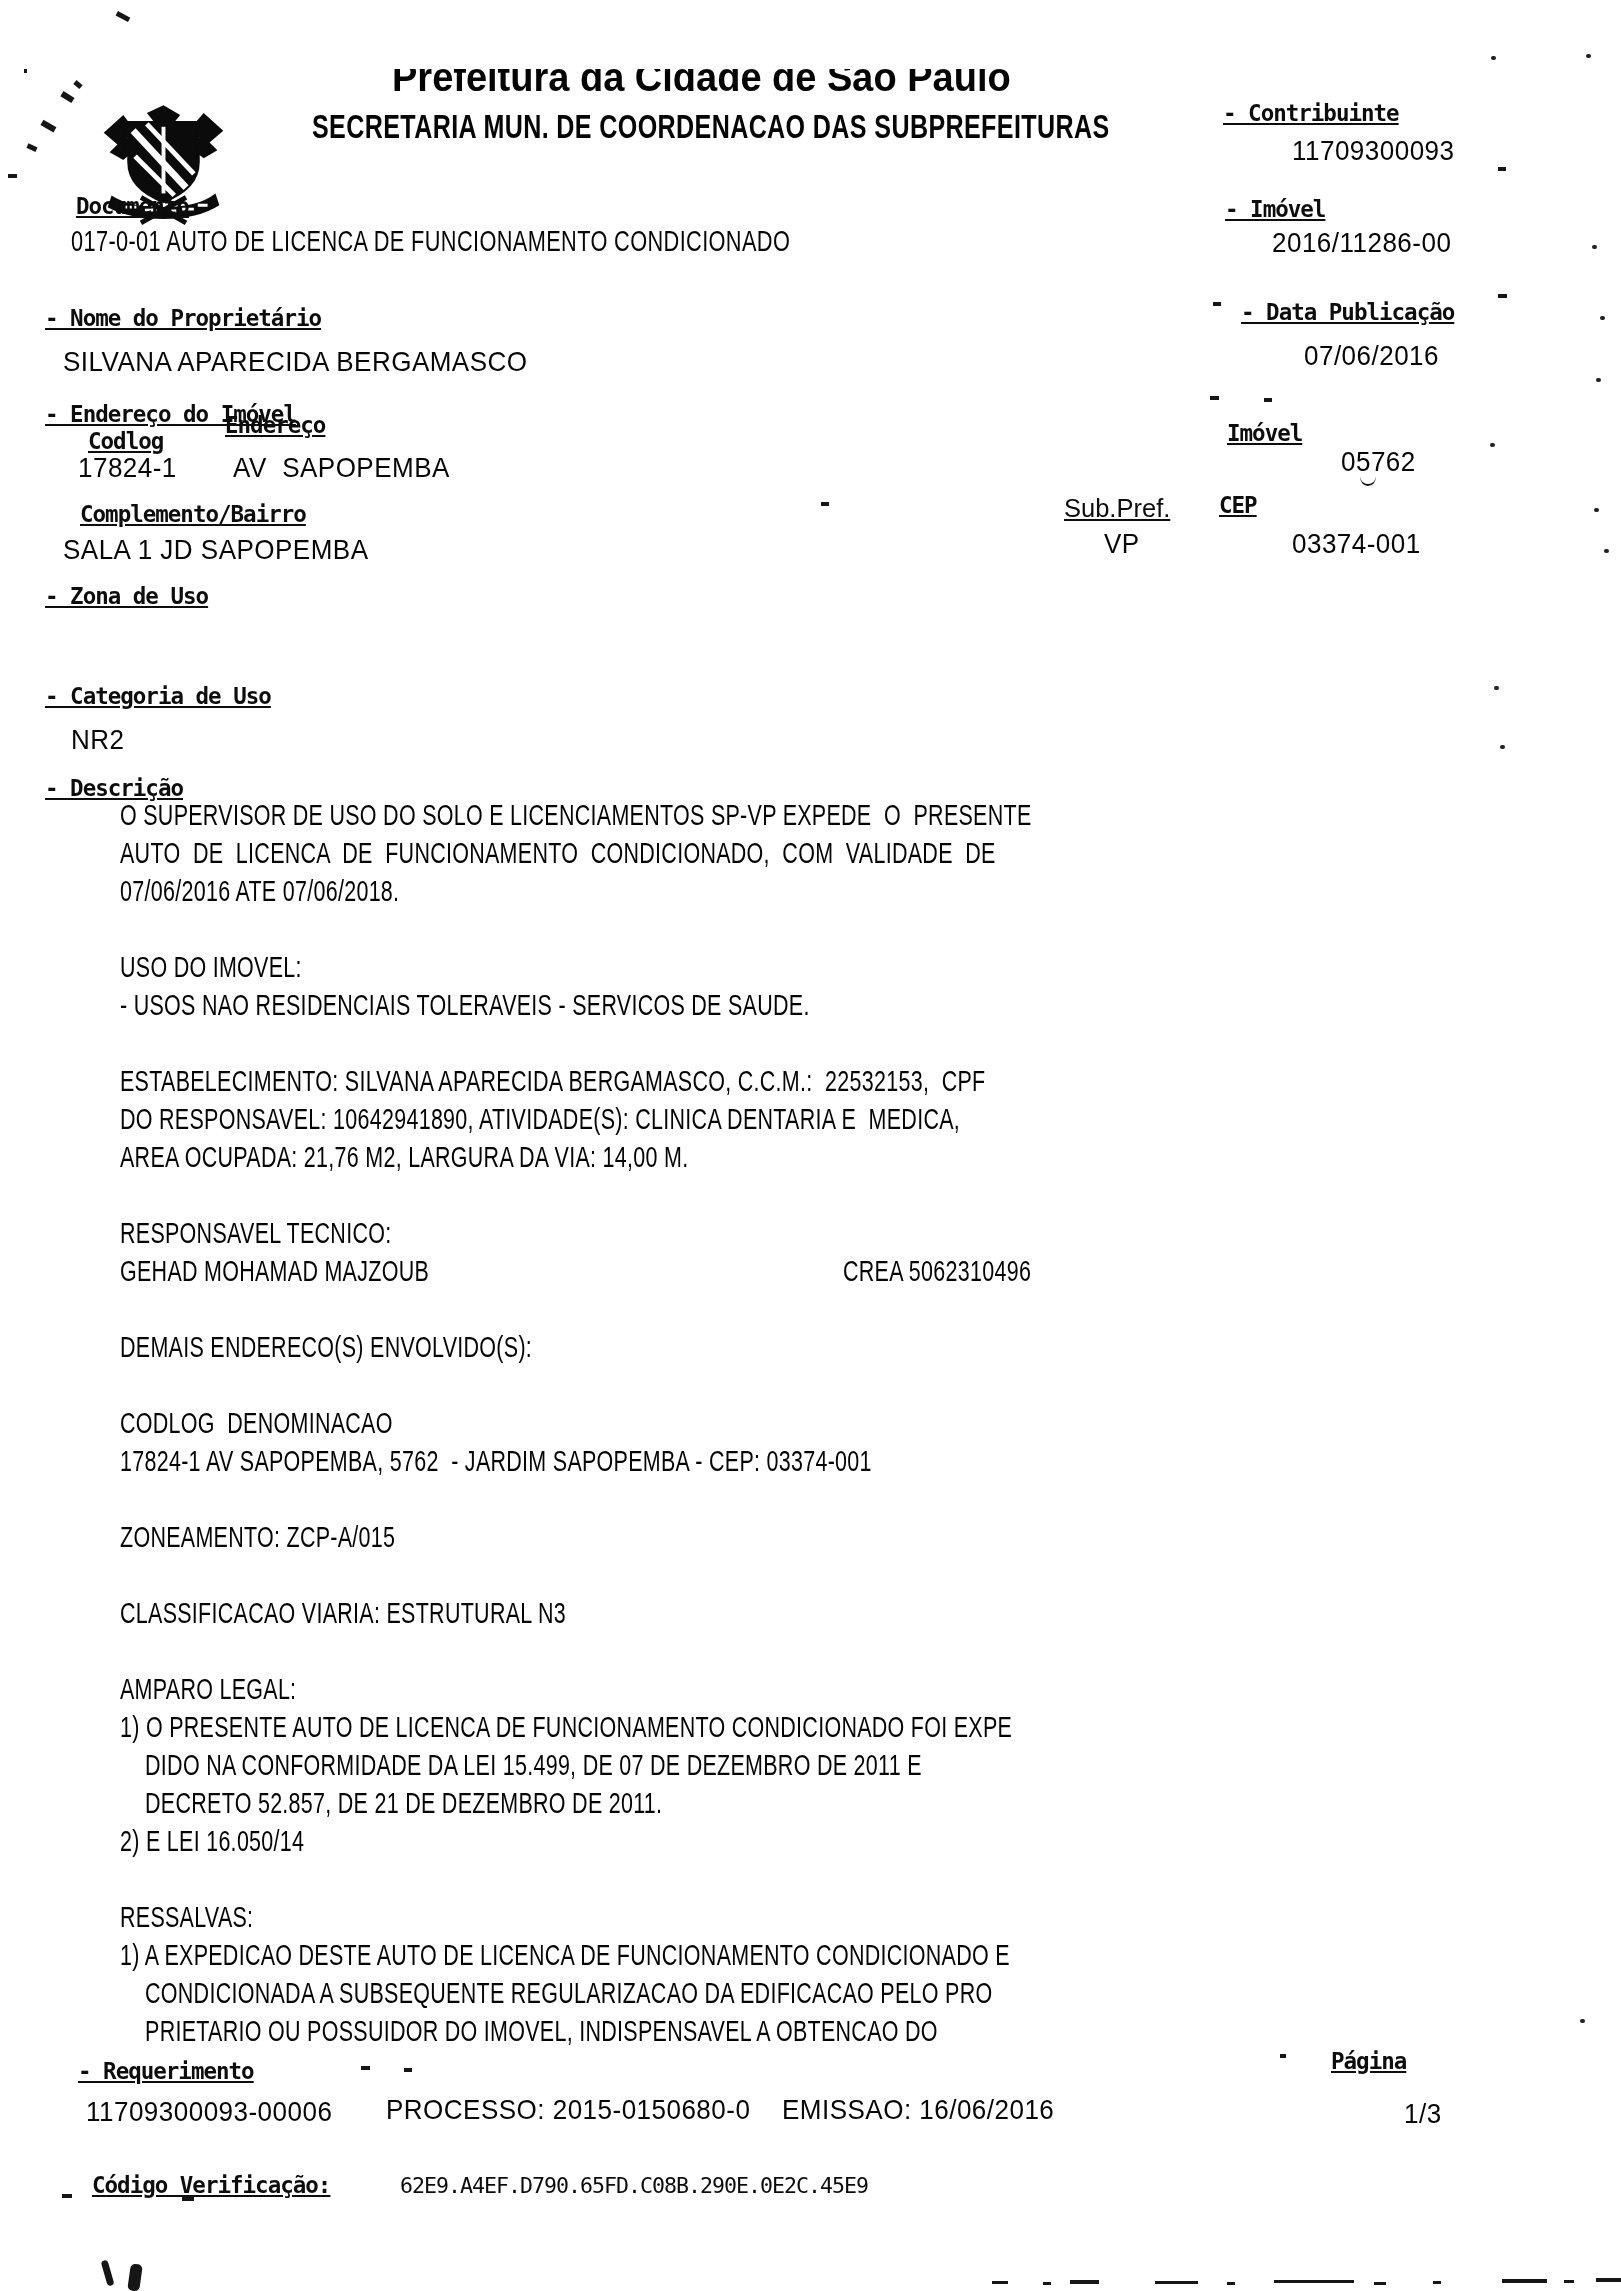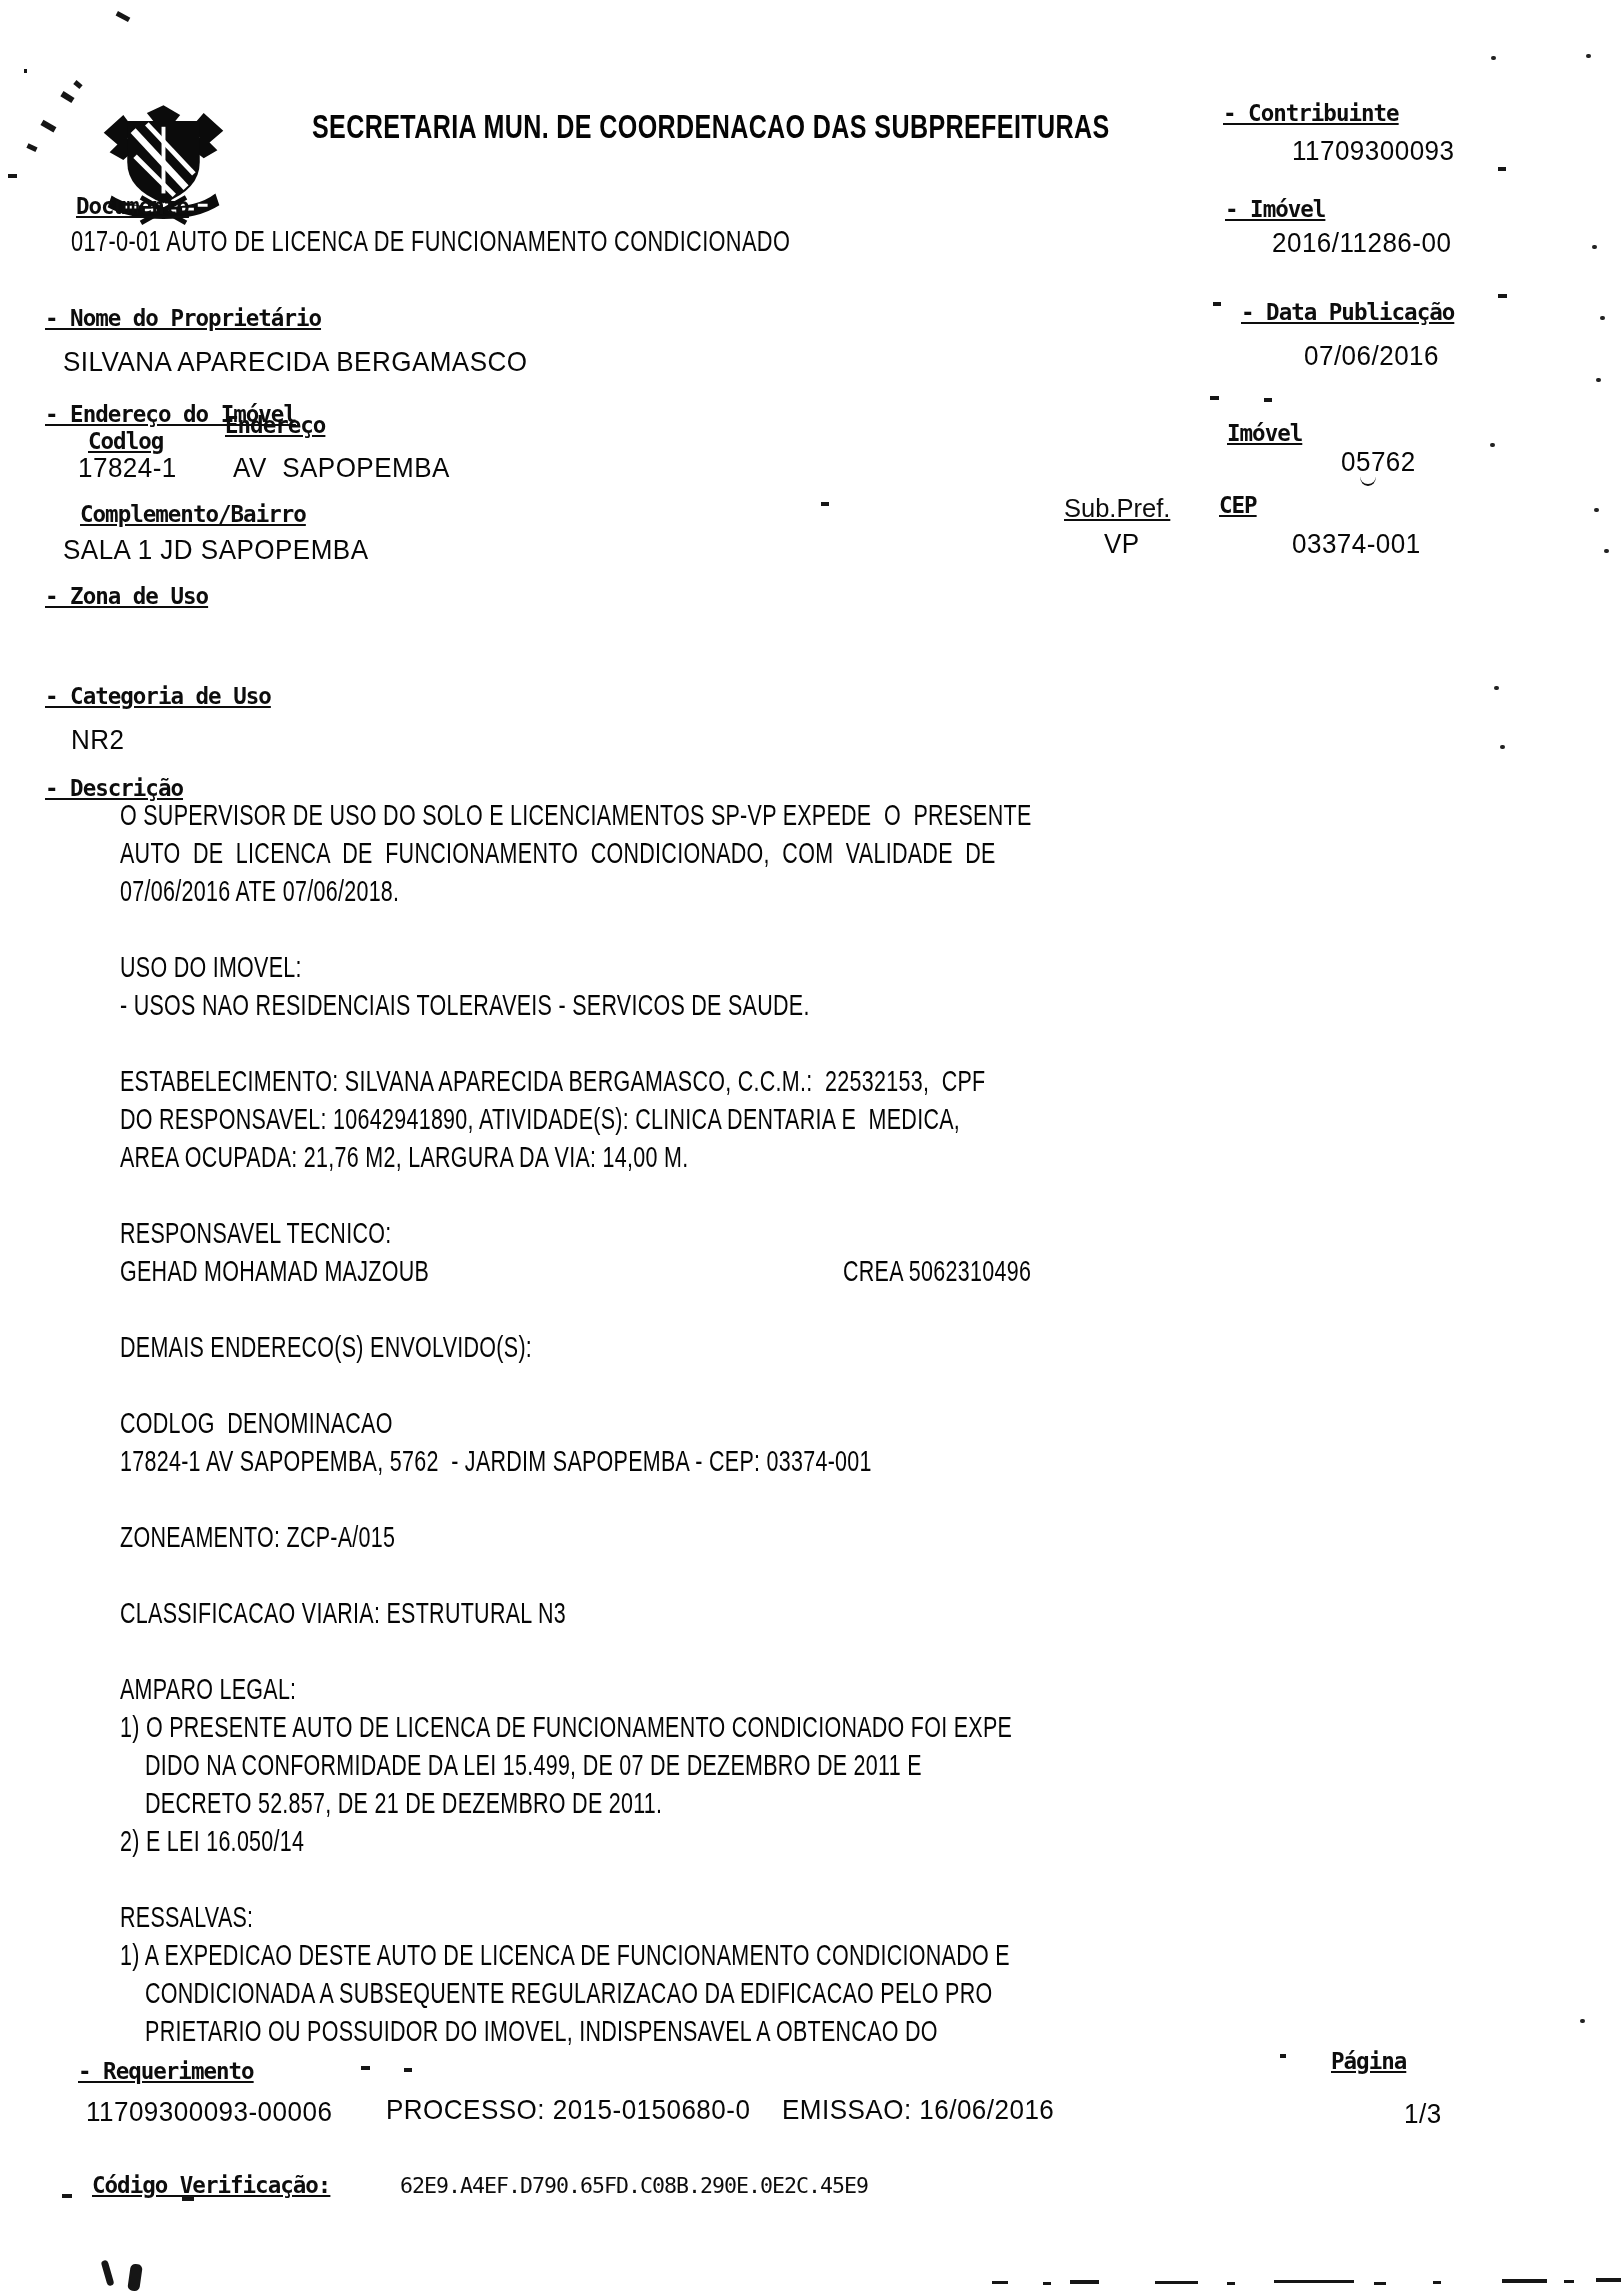--- a/index.html
+++ b/index.html
@@ -45,20 +45,23 @@
       <path d="M44 26 L98 84" stroke="#fff" stroke-width="7" fill="none"></path>
       <path d="M58 19 L106 70" stroke="#fff" stroke-width="5" fill="none"></path>
       <path d="M46 52 L86 92" stroke="#fff" stroke-width="5" fill="none"></path>
       <path d="M75 22 L75 90" stroke="#fff" stroke-width="4" fill="none"></path>
       <path d="M22 92 Q40 104 75 104 Q110 104 128 90 L132 102 Q110 116 75 116 Q40 116 18 104 Z"></path>
       <path d="M36 104 h14 M56 107 h12 M74 108 h14 M94 106 h12 M110 102 h10" stroke="#fff" stroke-width="3" fill="none"></path>
       <path d="M52 94 L98 120 M98 94 L52 120" stroke="#0b0b0b" stroke-width="5" fill="none"></path>
     </svg>
   </div>
 
+  <div class="clipwrap" style="left:392px;top:69px;width:725px;height:25.5px;">
+    <div class="cityline">Prefeitura da Cidade de São Paulo</div>
+  </div>
 
   <div class="secline" style="left:312px;top:108px;">SECRETARIA MUN. DE COORDENACAO DAS SUBPREFEITURAS</div>
 
   <div class="lbl" style="left:1223px;top:100px;">- Contribuinte</div>
   <div class="val" style="left:1292px;top:135px;">11709300093</div>
 
   <div class="lbl" style="left:76px;top:193px;">Documento</div>
   <div class="val cond" style="left:71px;top:225px;">017-0-01 AUTO DE LICENCA DE FUNCIONAMENTO CONDICIONADO</div>
 
   <div class="lbl" style="left:1225px;top:196px;">- Imóvel</div>

